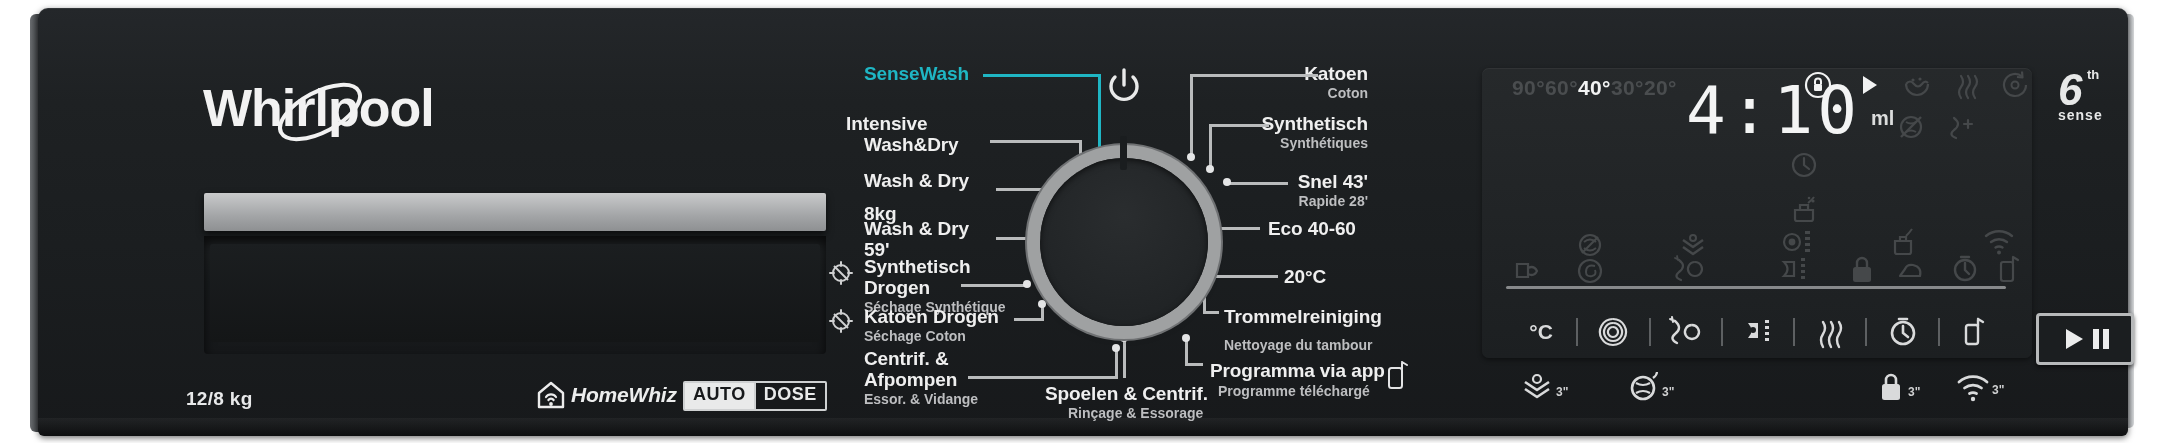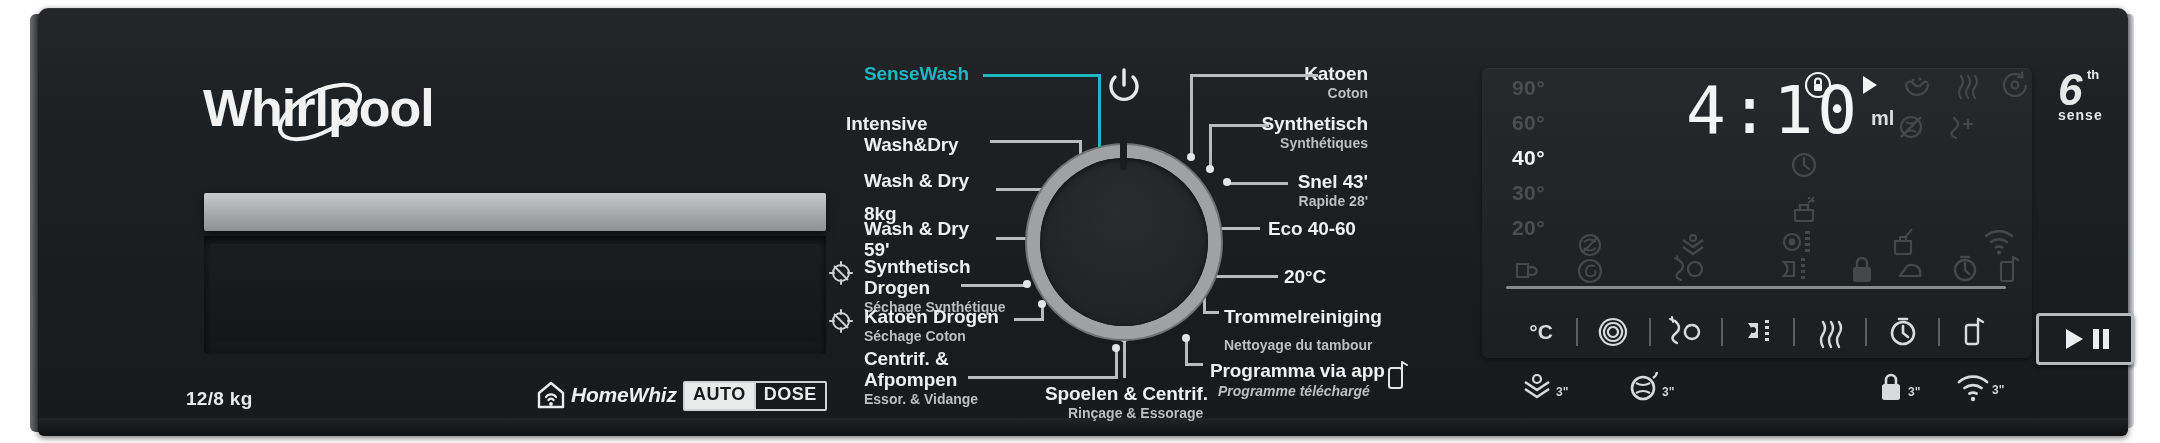--- a/index.html
+++ b/index.html
@@ -97,21 +97,21 @@
   .dot{position:absolute;width:8px;height:8px;border-radius:50%;background:#e4e5e6;}
   .dot.teal{background:#1fb6c4;}
 
   
   .display{
     position:absolute;left:1444px;top:60px;width:550px;height:290px;
     background:linear-gradient(180deg,#26292b,#202325 60%,#1c1f21);
     border-radius:7px;
     box-shadow:inset 0 1px 0 rgba(255,255,255,.05), 0 2px 5px rgba(0,0,0,.45);
   }
-  .seg-col{position:absolute;display:flex;flex-direction:column;}
+  .seg-col{position:absolute;display:flex;}
   .seg-item{color:#4a4d4f;font-size:21px;font-weight:bold;line-height:35px;letter-spacing:.4px;}
   .seg-item.on{color:#f2f3f3;}
 
   .lcd{position:absolute;left:1648px;top:70px;display:flex;align-items:center;}
   .lcd .digits{
     font-family:"DejaVu Sans Mono",monospace;font-size:66px;color:#f3f4f4;letter-spacing:4px;line-height:66px;font-weight:normal;
   }
   .lcd .unit{color:#dcdddd;font-size:20px;font-weight:bold;margin-left:10px;margin-top:14px;}
 
   .ico{position:absolute;color:#7b7e80;}
@@ -256,21 +256,21 @@
     <div class="ln h" style="left:1155px;top:267px;width:85px;"></div>
     <div class="dot" style="left:1150px;top:263px;"></div>
 
     <div class="lbl" style="left:1186px;top:298px;">Trommelreiniging</div>
     <div class="lbl sub" style="left:1186px;top:329px;">Nettoyage du tambour</div>
     <div class="ln v" style="left:1165px;top:280px;height:26px;"></div>
     <div class="ln h" style="left:1165px;top:303px;width:16px;"></div>
     <div class="dot" style="left:1162px;top:276px;"></div>
 
     <div class="lbl" style="left:1172px;top:352px;">Programma via app</div>
-    <div class="lbl sub" style="left:1180px;top:375px;font-style:italic;">Programme téléchargé</div>
+    <div class="lbl sub" style="left:1180px;top:375px;">Programme téléchargé</div>
     <svg style="position:absolute;left:1348px;top:352px;width:24px;height:30px;" viewBox="0 0 24 30">
       <rect x="3" y="8" width="13" height="20" rx="2.5" fill="none" stroke="#e3e4e5" stroke-width="2"></rect>
       <path d="M16 9 L16 2 M16 2 L21 5" fill="none" stroke="#e3e4e5" stroke-width="2" stroke-linecap="round"></path>
     </svg>
     <div class="ln v" style="left:1147px;top:330px;height:28px;"></div>
     <div class="ln h" style="left:1147px;top:355px;width:18px;"></div>
     <div class="dot" style="left:1144px;top:326px;"></div>
 
     <div class="power-btn">
       <svg width="40" height="40" viewBox="0 0 40 40">

